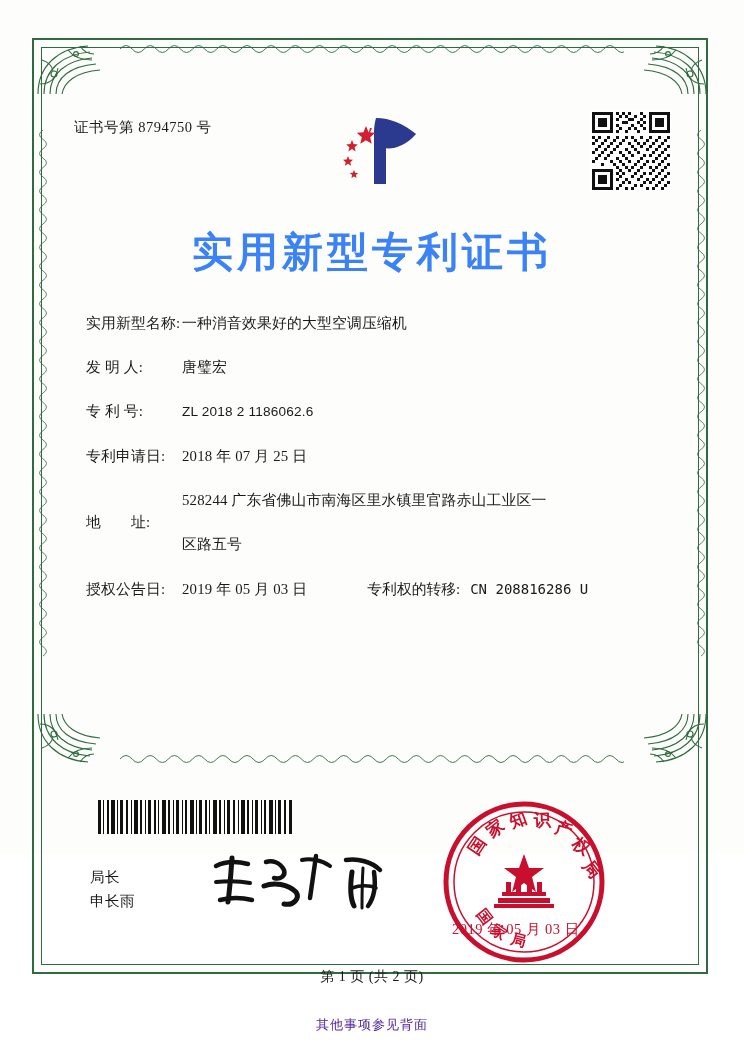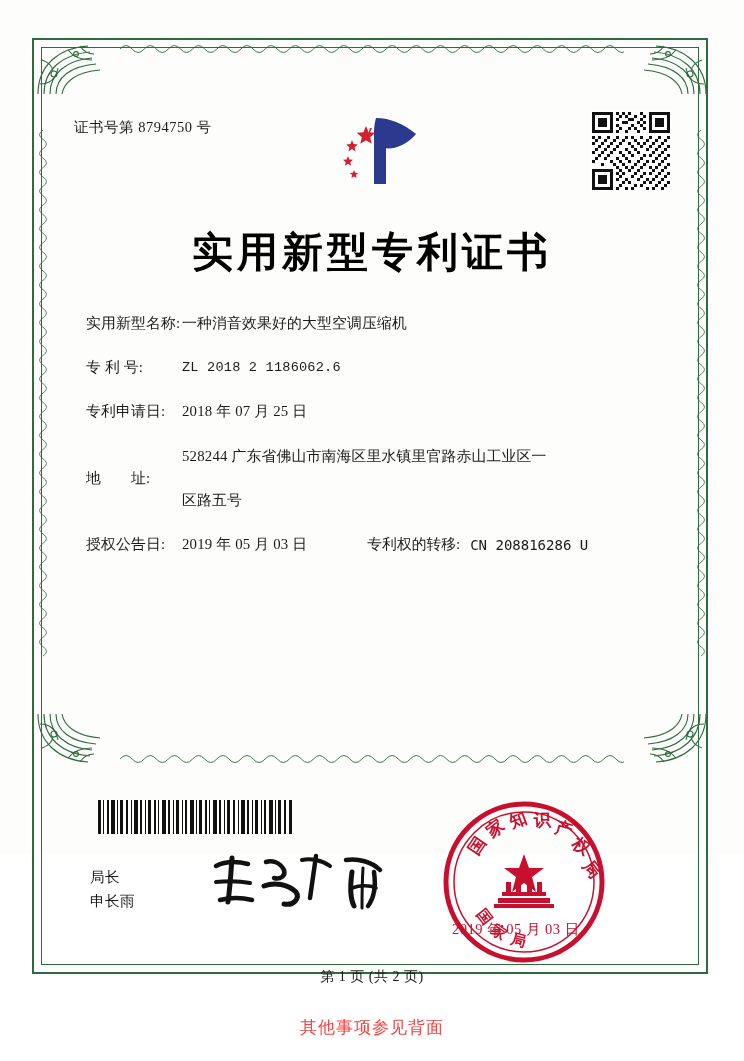--- a/index.html
+++ b/index.html
@@ -84,21 +84,21 @@
 
   
   .title {
     position: absolute;
     left: 0; right: 0; top: 225px;
     text-align: center;
     font-size: 41px;
     font-weight: bold;
     letter-spacing: 4px;
     font-family: "DejaVu Serif", serif;
-    color: #000000;
+    color: #3b82f6;
   }
 
   
   .fields {
     position: absolute;
     left: 86px; top: 312px;
     width: 560px;
     font-size: 14.8px;
     line-height: 1.6;
   }
@@ -110,21 +110,21 @@
   .field-label {
     width: 96px;
     flex: 0 0 96px;
     letter-spacing: 0.2px;
     white-space: nowrap;
   }
   .field-value {
     flex: 1;
     letter-spacing: 0.2px;
   }
-  .field-value.mono { font-family: Liberation Mono, monospace; font-size: 13.6px; }
+  .field-value.mono { font-family: Liberation Sans, sans-serif; font-size: 13.6px; }
   .field-row.two-col .field-value { flex: 0 0 auto; }
   .field-row.two-col .second-label {
     margin-left: 60px;
     white-space: nowrap;
   }
   .field-row.two-col .second-value {
     margin-left: 10px;
     font-family: "DejaVu Sans Mono", monospace;
     font-size: 14px;
   }
@@ -182,23 +182,23 @@
     position: absolute;
     left: 0; right: 0; top: 968px;
     text-align: center;
     font-size: 14px;
     letter-spacing: 0.5px;
   }
   .footer-note {
     position: absolute;
     left: 0; right: 0; top: 1016px;
     text-align: center;
-    font-size: 17px;
+    font-size: 13px;
     letter-spacing: 1px;
-    color: #ef4444;
+    color: #4c1d95;
   }
 </style>
 </head>
 <body>
 
 <div class="page">
 
   <div class="border-outer"></div>
   <div class="border-inner"></div>
 
@@ -495,20 +495,24 @@
 
   <div class="title">实用新型专利证书</div>
 
   <div class="fields">
 
     <div class="field-row">
       <div class="field-label">实用新型名称:</div>
       <div class="field-value">一种消音效果好的大型空调压缩机</div>
     </div>
 
+    <div class="field-row">
+      <div class="field-label"><span>发 明 人</span><span>:</span></div>
+      <div class="field-value">唐璧宏</div>
+    </div>
 
     <div class="field-row">
       <div class="field-label"><span>专 利 号</span><span>:</span></div>
       <div class="field-value mono">ZL 2018 2 1186062.6</div>
     </div>
 
     <div class="field-row">
       <div class="field-label">专利申请日:</div>
       <div class="field-value">2018 年 07 月 25 日</div>
     </div>

